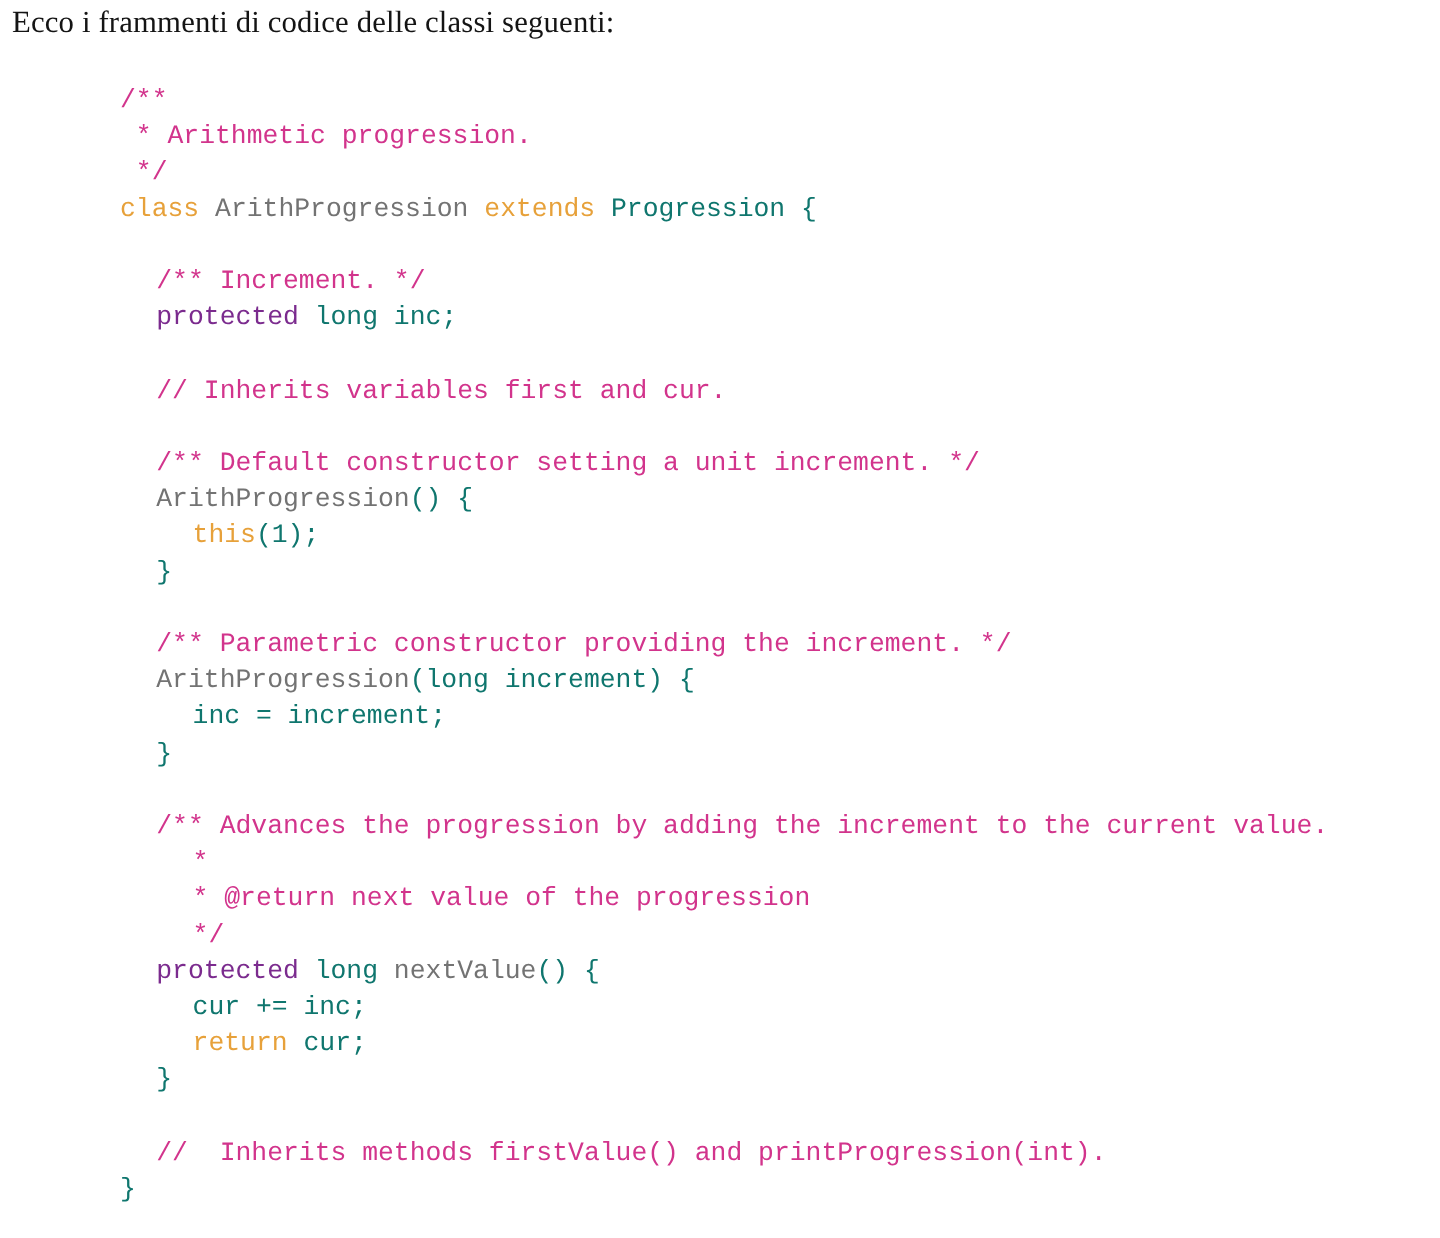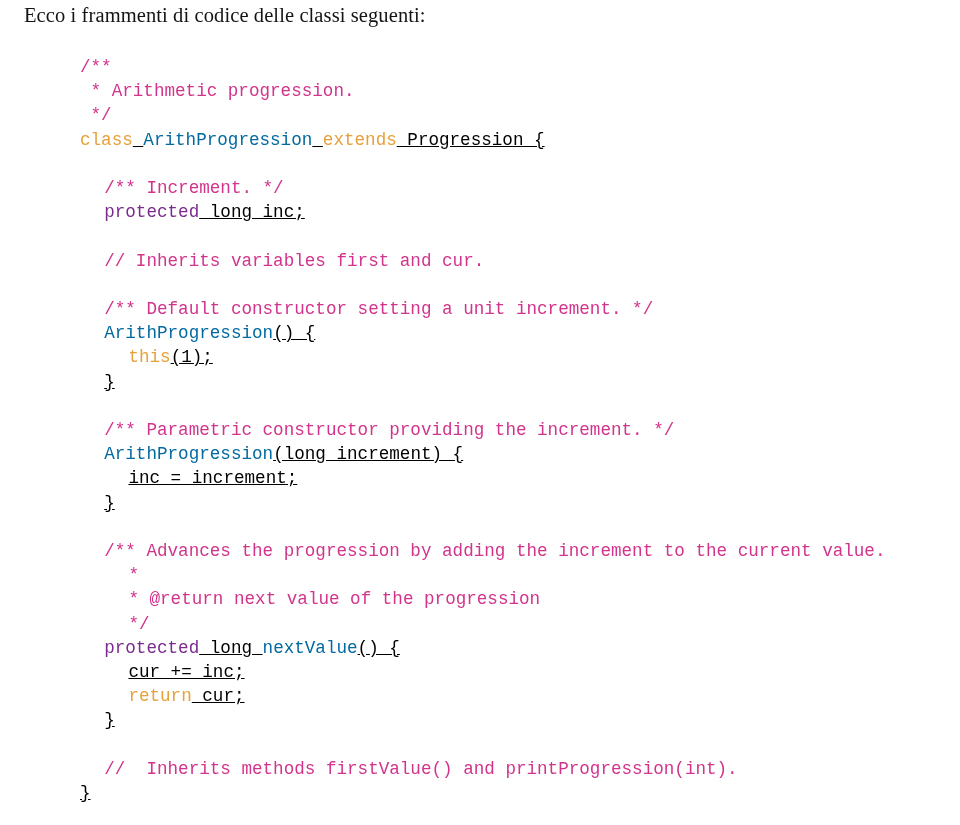--- a/index.html
+++ b/index.html
@@ -11,21 +11,21 @@
   body {
     width: 960px;
     height: 825px;
     position: relative;
     overflow: hidden;
     font-family: "Liberation Serif", serif;
   }
 
   #page-title {
     position: absolute;
-    left: 24px;
+    left: 8px;
     top: 2px;
     font-family: "Liberation Serif", serif;
     font-size: 20.5px;
     line-height: 26px;
     color: #141414;
     white-space: pre;
     letter-spacing: 0.1px;
   }
 
   #code-block {
@@ -45,21 +45,21 @@
     min-height: 24.2px;
   }
   .code-line.blank {
     height: 24.2px;
   }
 
   
   .tok-cmt  { color: #d2348c; }
   .tok-kw   { color: #e7a13a; font-family: Liberation Mono, monospace; }
   .tok-mod  { color: #7b2b8e; }
-  .tok-type { color: #0369a1; }
-  .tok-plain{ color: #000000; text-decoration: underline; }
+  .tok-type { color: #737373; }
+  .tok-plain{ color: #0f766e; }
 </style>
 </head>
 <body>
 
 <div id="page-title">Ecco i frammenti di codice delle classi seguenti:</div>
 
 <div id="code-block"><div class="code-line" style="margin-left: 0px;"><span class="tok-cmt">/**</span></div><div class="code-line" style="margin-left: 0px;"><span class="tok-cmt"> * Arithmetic progression.</span></div><div class="code-line" style="margin-left: 0px;"><span class="tok-cmt"> */</span></div><div class="code-line" style="margin-left: 0px;"><span class="tok-kw">class</span><span class="tok-plain"> </span><span class="tok-type">ArithProgression</span><span class="tok-plain"> </span><span class="tok-kw">extends</span><span class="tok-plain"> Progression {</span></div><div class="code-line blank" style="margin-left: 0px;">&nbsp;</div><div class="code-line" style="margin-left: 24.2px;"><span class="tok-cmt">/** Increment. */</span></div><div class="code-line" style="margin-left: 24.2px;"><span class="tok-mod">protected</span><span class="tok-plain"> long inc;</span></div><div class="code-line blank" style="margin-left: 0px;">&nbsp;</div><div class="code-line" style="margin-left: 24.2px;"><span class="tok-cmt">// Inherits variables first and cur.</span></div><div class="code-line blank" style="margin-left: 0px;">&nbsp;</div><div class="code-line" style="margin-left: 24.2px;"><span class="tok-cmt">/** Default constructor setting a unit increment. */</span></div><div class="code-line" style="margin-left: 24.2px;"><span class="tok-type">ArithProgression</span><span class="tok-plain">() {</span></div><div class="code-line" style="margin-left: 48.4px;"><span class="tok-kw">this</span><span class="tok-plain">(1);</span></div><div class="code-line" style="margin-left: 24.2px;"><span class="tok-plain">}</span></div><div class="code-line blank" style="margin-left: 0px;">&nbsp;</div><div class="code-line" style="margin-left: 24.2px;"><span class="tok-cmt">/** Parametric constructor providing the increment. */</span></div><div class="code-line" style="margin-left: 24.2px;"><span class="tok-type">ArithProgression</span><span class="tok-plain">(long increment) {</span></div><div class="code-line" style="margin-left: 48.4px;"><span class="tok-plain">inc = increment;</span></div><div class="code-line" style="margin-left: 24.2px;"><span class="tok-plain">}</span></div><div class="code-line blank" style="margin-left: 0px;">&nbsp;</div><div class="code-line" style="white-space: pre-wrap; text-indent: 24.2px; margin-left: 0px;"><span class="tok-cmt">/** Advances the progression by adding the increment to the current value.</span></div><div class="code-line" style="margin-left: 48.4px;"><span class="tok-cmt">*</span></div><div class="code-line" style="margin-left: 48.4px;"><span class="tok-cmt">* @return next value of the progression</span></div><div class="code-line" style="margin-left: 48.4px;"><span class="tok-cmt">*/</span></div><div class="code-line" style="margin-left: 24.2px;"><span class="tok-mod">protected</span><span class="tok-plain"> long </span><span class="tok-type">nextValue</span><span class="tok-plain">() {</span></div><div class="code-line" style="margin-left: 48.4px;"><span class="tok-plain">cur += inc;</span></div><div class="code-line" style="margin-left: 48.4px;"><span class="tok-kw">return</span><span class="tok-plain"> cur;</span></div><div class="code-line" style="margin-left: 24.2px;"><span class="tok-plain">}</span></div><div class="code-line blank" style="margin-left: 0px;">&nbsp;</div><div class="code-line" style="margin-left: 24.2px;"><span class="tok-cmt">//  Inherits methods firstValue() and printProgression(int).</span></div><div class="code-line" style="margin-left: 0px;"><span class="tok-plain">}</span></div></div>
 
 </body></html>

